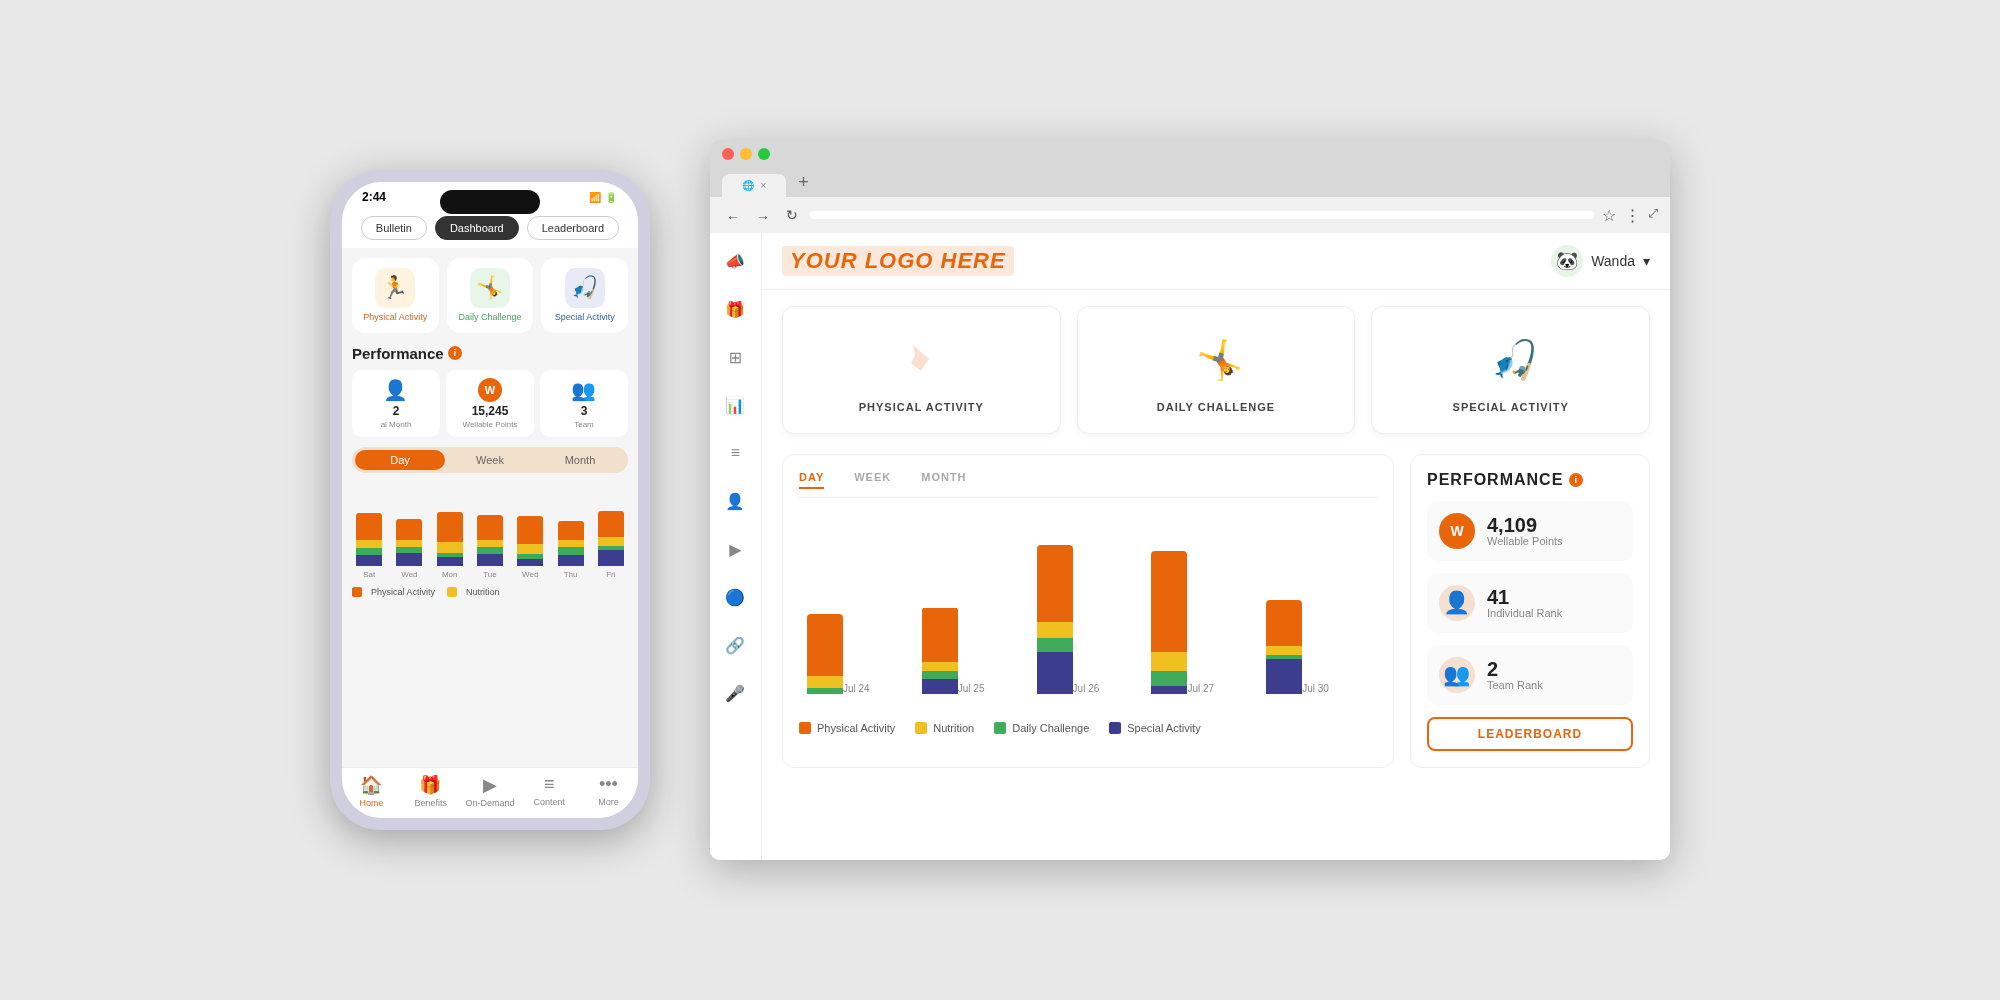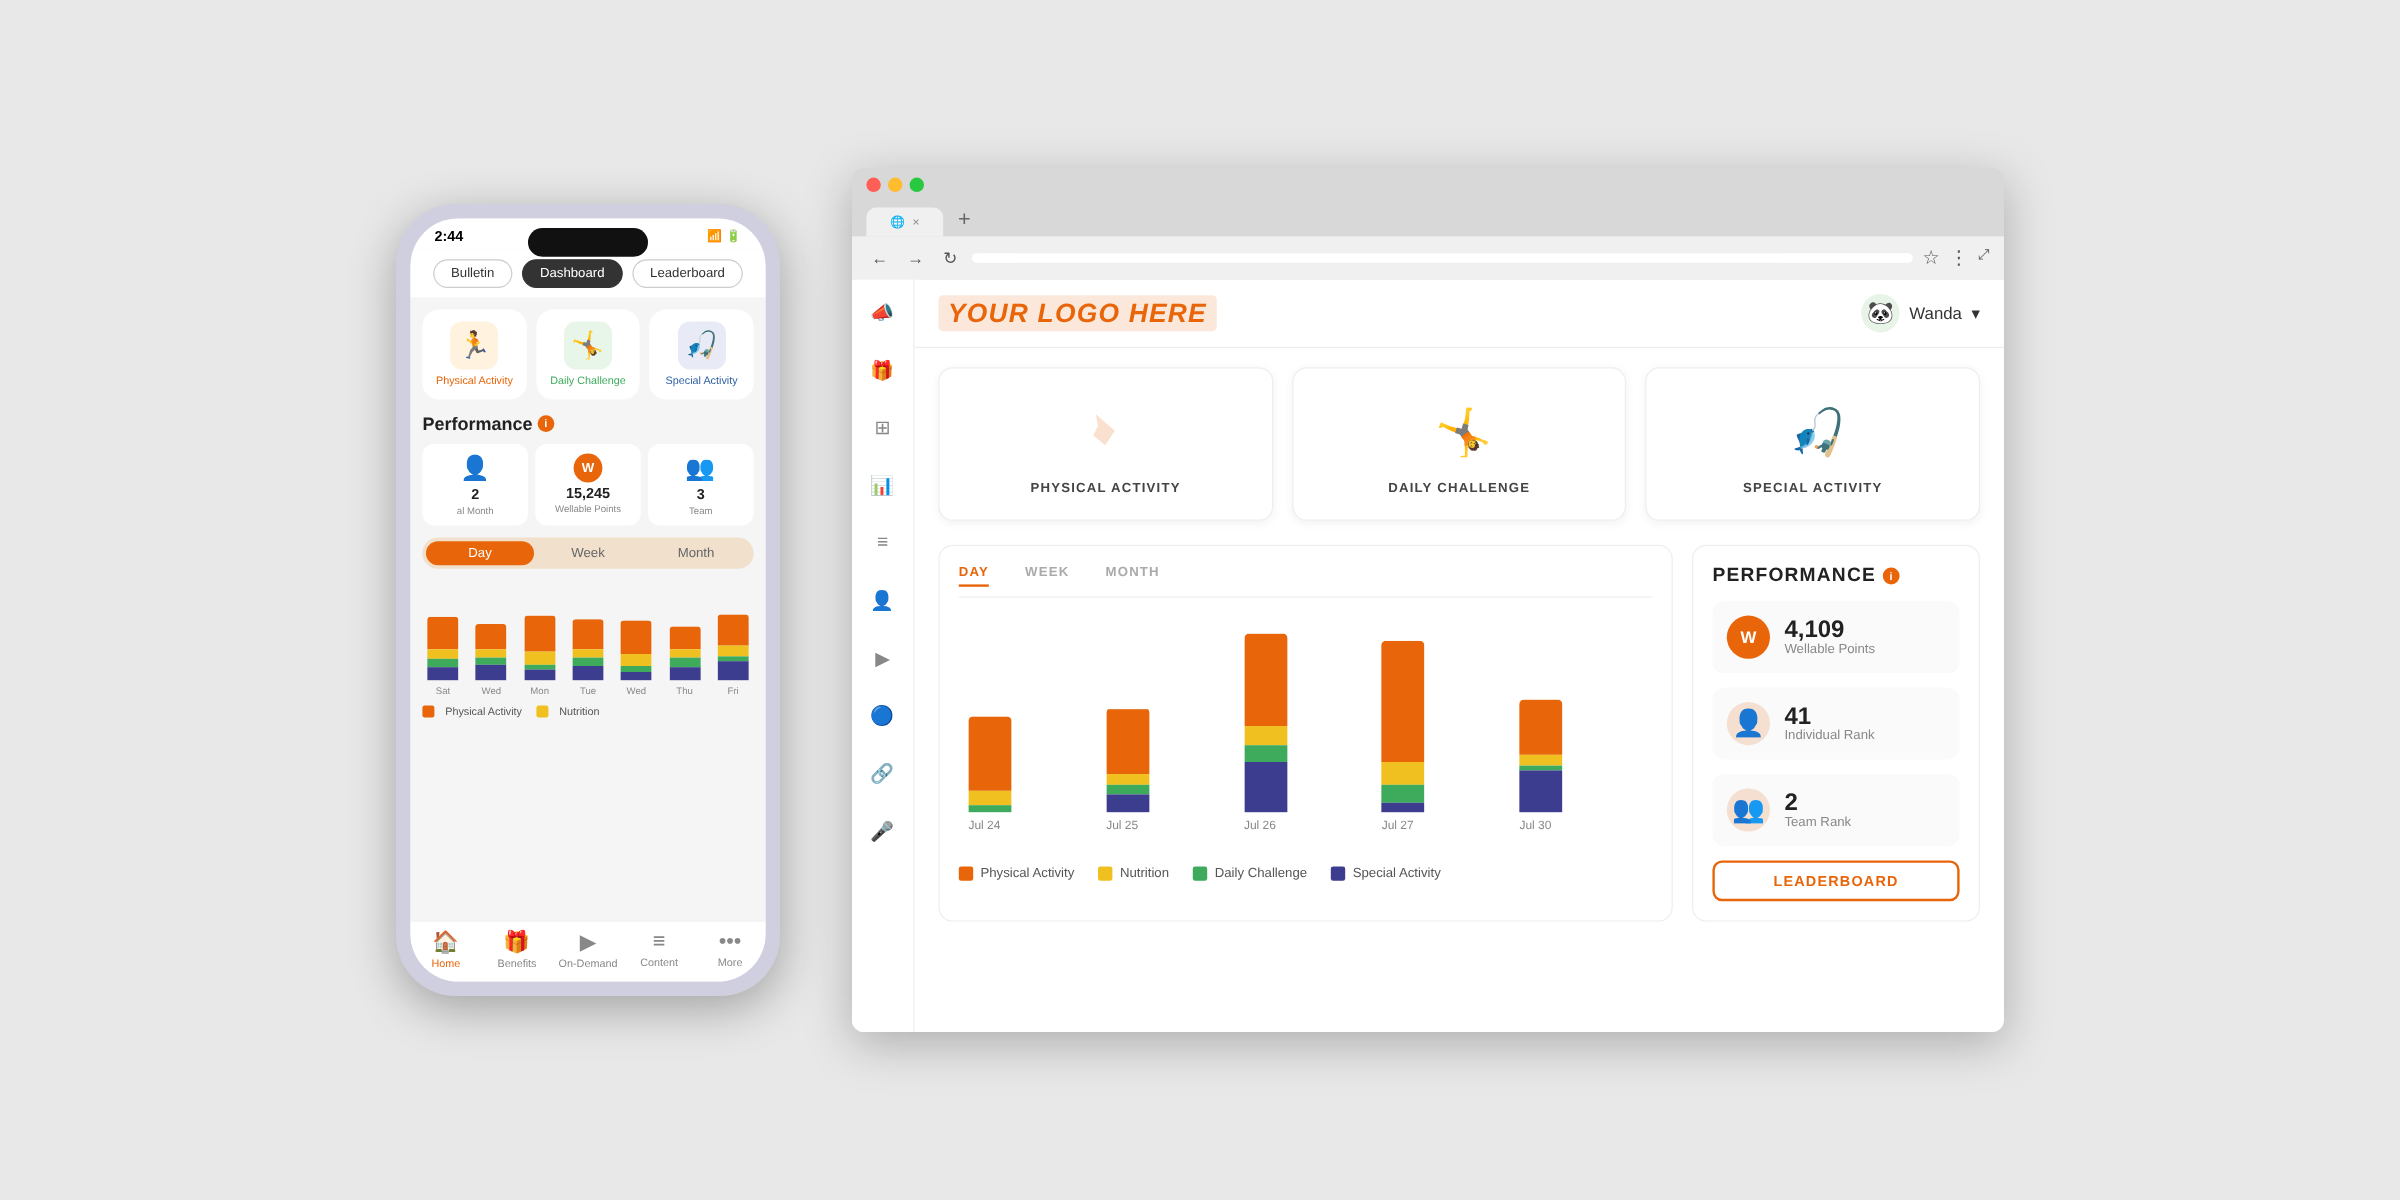--- a/index.html
+++ b/index.html
@@ -484,22 +484,22 @@
       height: 200px;
       display: flex;
       align-items: flex-end;
       gap: 12px;
       padding: 0 8px 20px;
       position: relative;
     }
     .web-bar-group {
       flex: 1;
       display: flex;
-      flex-direction: column;
-      align-items: flex-start;
+      flex-direction: row;
+      align-items: flex-end;
     }
     .web-bar-stack {
       width: 36px;
       display: flex;
       flex-direction: column-reverse;
       border-radius: 4px 4px 0 0;
       overflow: hidden;
     }
     .web-bar-label {
       font-size: 10px;

